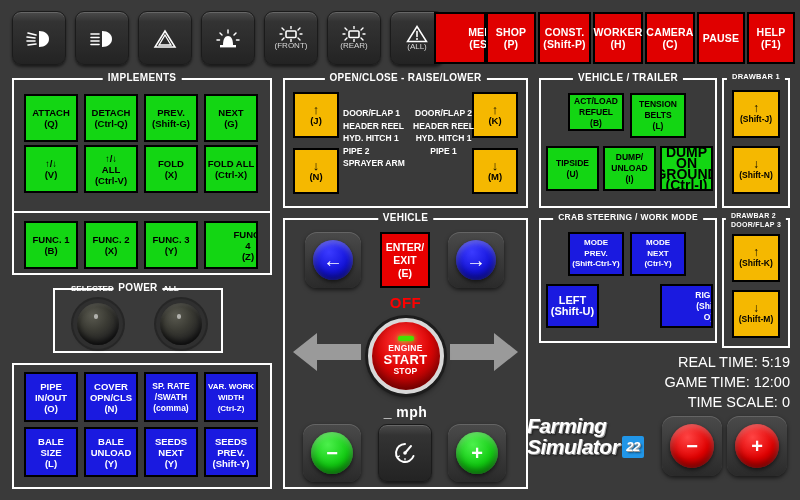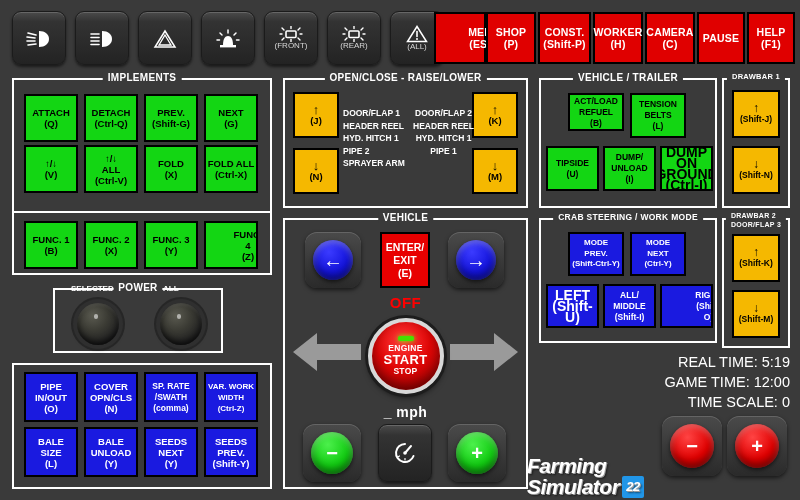--- a/index.html
+++ b/index.html
@@ -137,21 +137,21 @@
 
   
   .grayarrow { position:absolute; }
 
   .mph { position:absolute; color:#fff; font-size:14px; font-weight:bold; letter-spacing:.5px;}
 
   
   .timeblock { position:absolute; color:#fff; font-size:14.5px; text-align:right; line-height:20px;}
 
   
-  .logo { position:absolute;margin-top:40px; }
+  .logo { position:absolute; }
   .logo .l1, .logo .l2 {
     color:#fff; font-style:italic; font-weight:bold;
     font-family:"Liberation Sans", sans-serif;
     letter-spacing:-.5px;
     text-shadow: 1px 1px 0 #9a9a9a, 2px 2px 2px rgba(0,0,0,.5);
   }
   .logo .l1 { font-size:21px; line-height:20px; }
   .logo .l2 { font-size:21px; line-height:20px; }
   .logo .badge {
     display:inline-block; background:#2196e8; color:#fff;
@@ -549,28 +549,23 @@
       <span class="ln">MODE</span>
       <span class="ln">PREV.</span>
       <span class="ln">(Shift-Ctrl-Y)</span>
     </div>
     <div class="key blue" style="left:89px; top:12px; width:56px; height:44px; font-size:8px; line-height:10.5px;">
       <span class="ln">MODE</span>
       <span class="ln">NEXT</span>
       <span class="ln">(Ctrl-Y)</span>
     </div>
 
-    <div class="key blue" style="left:5px; top:64px; width:53px; height:44px; font-size:14px; line-height:11px;">
+    <div class="key blue" style="left:5px; top:64px; width:53px; height:44px; font-size:11px; line-height:11px;">
       <span class="ln">LEFT</span>
       <span class="ln">(Shift-U)</span>
-    </div>
-    <div class="key blue" style="left:62px; top:64px; width:53px; height:44px; font-size:8.5px; line-height:11px;">
-      <span class="ln">ALL/</span>
-      <span class="ln">MIDDLE</span>
-      <span class="ln">(Shift-I)</span>
     </div>
     <div class="key blue" style="left:119px; top:64px; width:53px; height:44px; font-size:8.5px; line-height:11px;padding-left:44px;">
       <span class="ln">RIGHT</span>
       <span class="ln">(Shift-O)</span>
     </div>
   </div>
 
   <div class="panel" style="left:722px; top:78px; width:68px; height:130px;">
     <div class="ptitle" style="font-size:7.5px;">DRAWBAR 1</div>
     <div class="key yellow" style="left:8px; top:10px; width:48px; height:48px; font-size:8.5px;">

